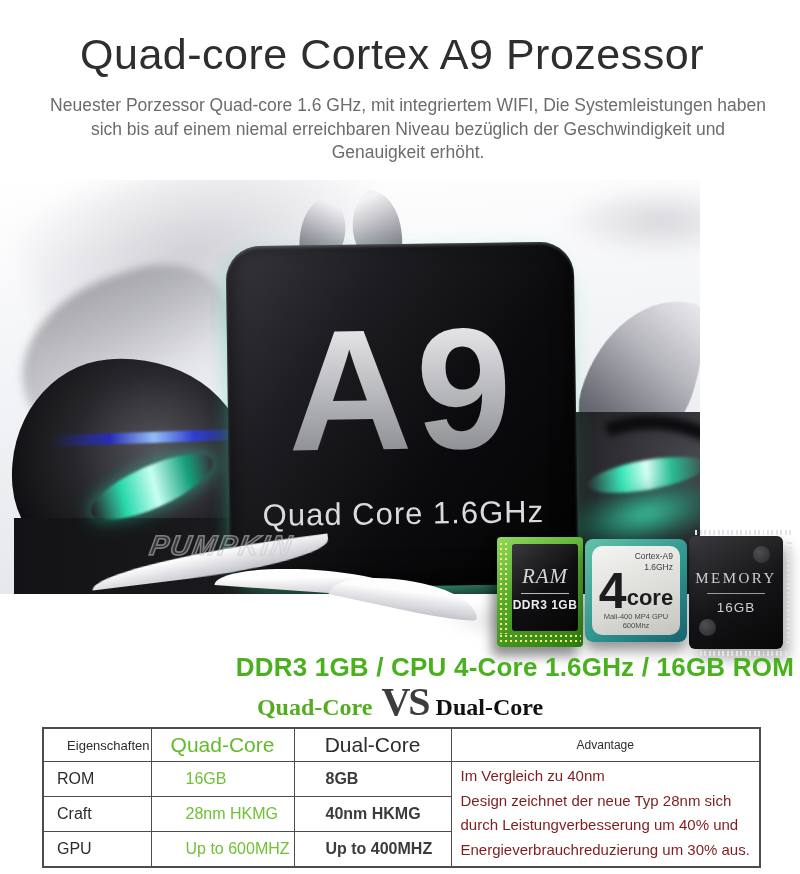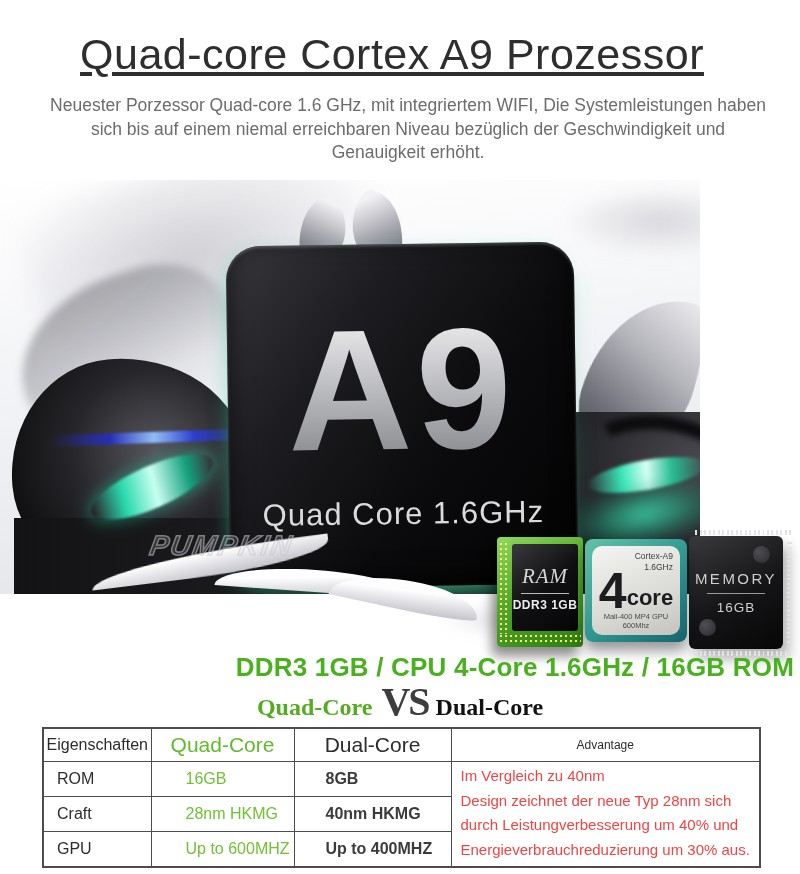--- a/index.html
+++ b/index.html
@@ -1,21 +1,21 @@
 <!DOCTYPE html>
 <html><head>
 <meta charset="utf-8">
 <style>
   html,body{margin:0;padding:0;background:#fff;}
   .page{position:relative;width:800px;height:874px;background:#fff;overflow:hidden;
         font-family:"Liberation Sans",sans-serif;}
 
   
   .title{position:absolute;top:30px;left:0;width:784px;text-align:center;
-         font-size:43px;font-weight:200;color:#2e2e30;letter-spacing:.5px;text-decoration:underline;}
+         font-size:43px;font-weight:200;color:#2e2e30;letter-spacing:.5px;}
   .subtitle{position:absolute;top:94px;left:40px;width:720px;text-align:center;
          font-size:17.5px;font-weight:300;color:#6c6c6e;line-height:23.5px;margin-left:8px;}
 
   
   .hero{position:absolute;top:180px;left:0;width:800px;height:500px;background:#fff;overflow:hidden;}
   .dark-wrap{position:absolute;left:0;top:0;width:700px;height:414px;overflow:hidden;}
   .hero-bg{position:absolute;left:0;top:0;width:100%;height:100%;
          background:linear-gradient(175deg,#ffffff 0%,#f2f3f6 45%,#e9eaee 80%,#e2e3e8 100%);}
   .cloud-a{position:absolute;left:30px;top:-20px;width:360px;height:200px;
          background:radial-gradient(ellipse at 45% 45%,rgba(140,140,150,.38) 0%,rgba(190,190,200,.18) 55%,transparent 72%);
@@ -128,46 +128,46 @@
   .mem-pins-top{position:absolute;top:-6px;left:6px;right:-10px;height:5px;
          background:repeating-linear-gradient(90deg,#e3e3e3 0 2px,rgba(0,0,0,0) 2px 4.5px);}
   .mem-pins-bottom{position:absolute;bottom:-7px;left:6px;right:-10px;height:5px;
          background:repeating-linear-gradient(90deg,#e3e3e3 0 2px,rgba(0,0,0,0) 2px 4.5px);}
   .mem-pins-right{position:absolute;right:-9px;top:6px;bottom:6px;width:5px;
          background:repeating-linear-gradient(0deg,#e3e3e3 0 2px,rgba(0,0,0,0) 2px 4.5px);}
   .mem-dot1{position:absolute;top:10px;right:13px;width:17px;height:17px;border-radius:50%;
          background:radial-gradient(circle at 35% 35%,#4e4e53,#2a2a2e);}
   .mem-dot2{position:absolute;bottom:13px;left:10px;width:17px;height:17px;border-radius:50%;
          background:radial-gradient(circle at 35% 35%,#4e4e53,#2a2a2e);}
-  .mem-title{font-size:15px;letter-spacing:2.5px;color:#cfcfd2;}
+  .mem-title{font-size:15px;letter-spacing:2.5px;color:#cfcfd2;font-family:Liberation Serif, serif;}
   .mem-line{width:62%;height:1px;background:#9a9a9e;margin:6px 0;}
   .mem-sub{font-size:13.5px;letter-spacing:1px;color:#cfcfd2;}
 
   .hero-caption{position:absolute;right:6px;top:472px;z-index:12;
          font-size:26px;font-weight:700;color:#48b11d;letter-spacing:.2px;}
 
   
   .vs-row{position:absolute;top:678px;left:0;width:800px;text-align:center;
          font-family:"Liberation Serif",serif;}
   .vs-left{font-size:24px;font-weight:700;color:#55ac21;}
   .vs-mid{font-size:40px;font-weight:700;color:#3d3d40;letter-spacing:-2px;margin:0 7px 0 9px;}
   .vs-right{font-size:24px;font-weight:700;color:#111;}
 
   
   .spec-table{position:absolute;left:42px;top:727px;width:717px;border-collapse:collapse;
          table-layout:fixed;background:#fff;border:2px solid #4c4c4c;}
   .spec-table th,.spec-table td{border:1px solid #4c4c4c;}
-  .th-feature{font-size:16px;font-weight:400;color:#2c2c2e;text-align:center;height:30px;}
+  .th-feature{font-size:13px;font-weight:400;color:#2c2c2e;text-align:right;height:30px;}
   .th-quad{font-size:21px;font-weight:400;color:#61bb2b;text-align:center;}
   .th-dual{font-size:21px;font-weight:400;color:#2c2c2e;text-align:center;}
   .th-adv{font-size:12px;font-weight:400;color:#2c2c2e;text-align:center;}
   td.c-feature{font-size:16px;color:#2c2c2e;padding-left:13px;height:32px;}
   td.c-quad{font-size:16px;color:#70c134;padding-left:34px;}
   td.c-dual{font-size:16px;color:#3b3b3d;padding-left:31px;font-weight:bold;}
-  td.c-adv{font-size:15px;color:#ef4444;line-height:24.5px;padding:2px 8px 4px 9px;
+  td.c-adv{font-size:15px;color:#7f1d1d;line-height:24.5px;padding:2px 8px 4px 9px;
          white-space:pre-line;vertical-align:top;}
 </style>
 </head>
 <body>
 
 <div class="page">
 
   <div class="title">Quad-core Cortex A9 Prozessor</div>
   <div class="subtitle">Neuester Porzessor Quad-core 1.6 GHz, mit integriertem WIFI, Die Systemleistungen haben sich bis auf einem niemal erreichbaren Niveau bezüglich der Geschwindigkeit und Genauigkeit erhöht.</div>
 

